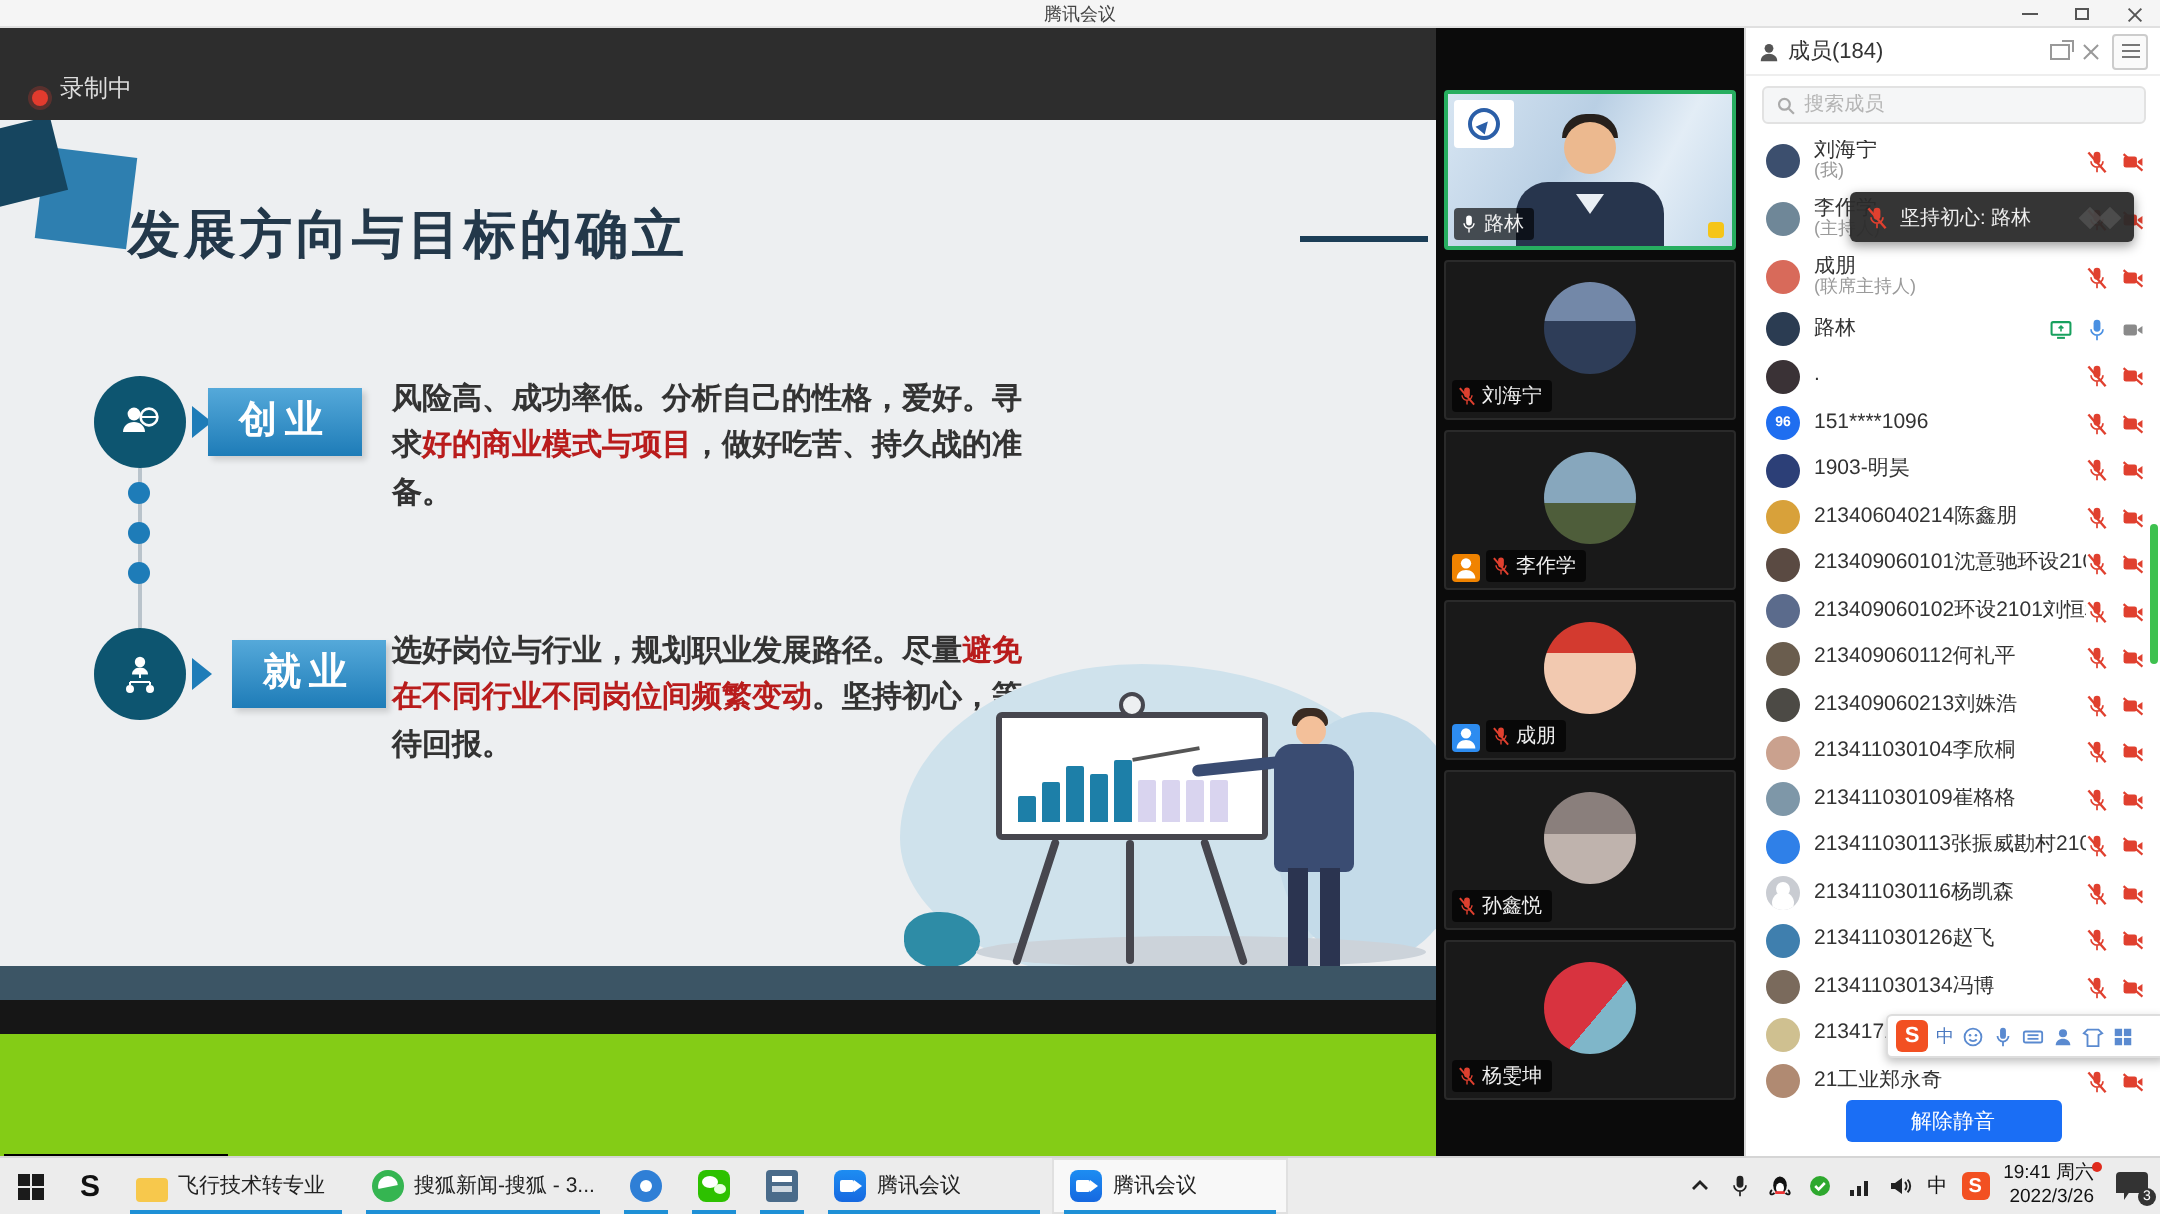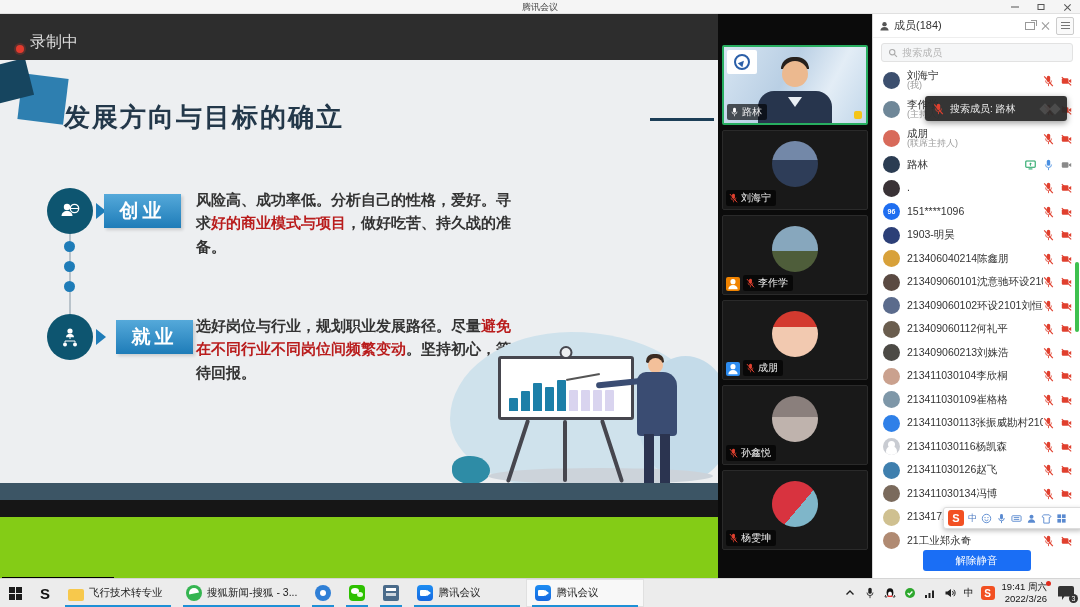--- a/index.html
+++ b/index.html
@@ -16,21 +16,21 @@
   .wc-min i { width:8px; height:1px; background:#555; }
   .wc-max i { width:7px; height:6px; border:1px solid #555; }
   .wc-close i { width:8px; height:8px; }
   .wc-close i::before,.wc-close i::after { content:""; position:absolute; left:4px; top:0; width:1px; height:9px; background:#555; }
   .wc-close i::before { transform:rotate(45deg);} .wc-close i::after { transform:rotate(-45deg);}
 
   
   .main { position:absolute; left:0; top:14px; width:718px; height:564px; background:#161616; }
   .topbar { position:absolute; left:0; top:0; width:100%; height:46px; background:#2d2d2d; display:flex; align-items:flex-end; padding:0 0 7px 16px; }
   .recdot { width:8px; height:8px; border-radius:50%; background:#e23b2e; box-shadow:0 0 0 2px rgba(226,59,46,.25); margin-right:6px; }
-  .reclabel { font-size:16px; color:#ddd; }
+  .reclabel { font-size:12px; color:#ddd; }
 
   
   .slide { position:absolute; left:0; top:46px; width:718px; height:440px; background:#edeff1; overflow:hidden; }
   .deco-sq1 { position:absolute; left:-8px; top:2px; width:38px; height:38px; background:#16455f; transform:rotate(-14deg); }
   .deco-sq2 { position:absolute; left:20px; top:16px; width:46px; height:46px; background:#2e7fb0; transform:rotate(7deg); }
   .slide-title { position:absolute; left:64px; top:40px; font-size:26px; font-weight:800; color:#23384a; letter-spacing:2px; }
   .title-line { position:absolute; right:4px; top:58px; width:64px; height:3px; background:#1c3e57; }
   .slide-footer { position:absolute; left:0; bottom:0; width:100%; height:17px; background:#3c5565; }
 
   .sec-circle { position:absolute; width:46px; height:46px; border-radius:50%; background:#0d5570; display:flex; align-items:center; justify-content:center; }
@@ -955,21 +955,21 @@
 
     <div class="toast">
       <span class="ic ic-red">
           <svg viewBox="0 0 12 14">
             <rect x="4" y="1" width="4" height="7" rx="2" fill="currentColor"></rect>
             <path d="M2.5 6.5a3.5 3.5 0 0 0 7 0" fill="none" stroke="currentColor"></path>
             <line x1="6" y1="10.5" x2="6" y2="13" stroke="currentColor"></line>
             <line x1="1" y1="1.5" x2="11" y2="13" stroke="currentColor" stroke-width="1.4"></line>
           </svg>
         </span>
-      <span class="txt">搜索成员: 路林</span>
+      <span class="txt">坚持初心: 路林</span>
       <span class="logo">
           <i></i>
           <i></i>
         </span>
     </div>
 
     <div class="sogou">
       <span class="sg-s">S</span>
       <span class="sg-i">中</span>
       <span class="sg-ic">

